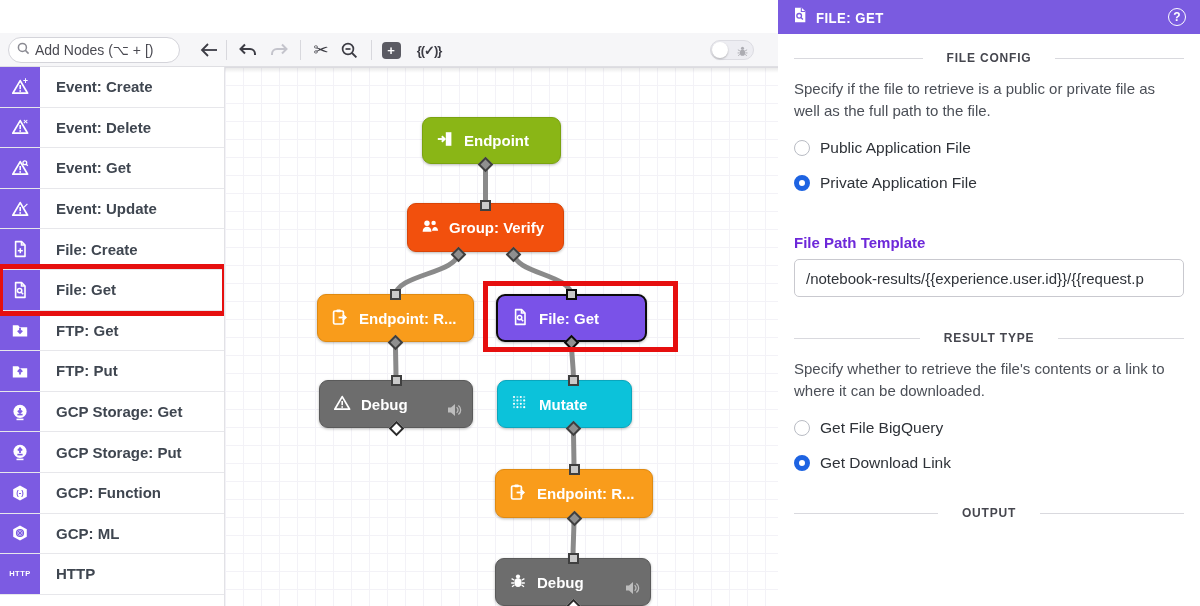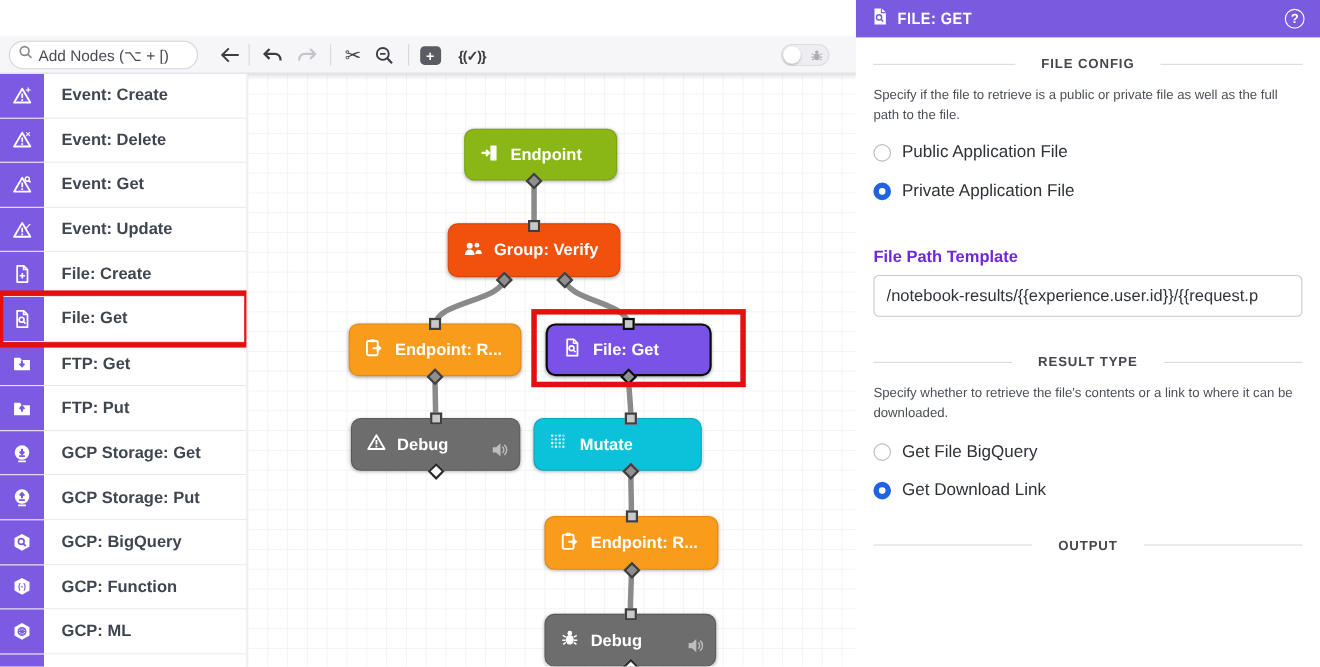--- a/index.html
+++ b/index.html
@@ -72,21 +72,21 @@
     padding:0 14px; gap:9px; color:#fff; }
   .panel-title { font-size:15px; font-weight:bold; letter-spacing:.5px;
     transform:scaleX(.88); transform-origin:left center; white-space:nowrap; }
   .help-btn { margin-left:auto; width:18px; height:18px; border:1.6px solid #fff;
     border-radius:50%; display:flex; align-items:center; justify-content:center;
     font-size:12px; font-weight:bold; cursor:pointer; }
   .panel-body { padding:0 16px; }
   .sec-head { display:flex; align-items:center; gap:24px; }
   .sec-head .rule { flex:1; height:1px; background:#d9d9de; }
   .sec-head .txt { font-size:12px; font-weight:bold; color:#45464e; letter-spacing:.8px; }
-  .para { font-size:12px; color:#4b4f57; line-height:1.47; margin-top:13px; }
+  .para { font-size:15px; color:#4b4f57; line-height:1.47; margin-top:13px; }
   .radio-row { display:flex; align-items:center; gap:10px; margin-top:17px; cursor:pointer; }
   .radio { width:16px; height:16px; border-radius:50%; flex:none; }
   .radio.off { border:1.5px solid #b9bcc4; background:#fff; }
   .radio.on { border:5px solid #1d63e2; background:#fff; }
   .radio-lbl { font-size:15.5px; font-weight:400; color:#2e3238; }
   .fld-lbl { margin-top:42px; font-size:15px; font-weight:bold; color:#6d28d9; }
   .fld-input { margin-top:8px; width:100%; height:38px; border:1px solid #c9c9cf;
     border-radius:5px; padding:0 11px; font:15px "Liberation Sans",sans-serif; color:#30343a; outline:none; }
   .mt-sec { margin-top:34px; }
 </style>
@@ -262,30 +262,20 @@
                 <path d="M6.4 11.6h5.2" stroke="#7c5be2" stroke-width="1.6"></path>
                 <path d="M5.5 16.4h7" stroke="#fff" stroke-width="1.6"></path>
               </svg>
             </span>
             <span class="side-lbl">GCP Storage: Put</span>
           </div>
           <div class="side-row">
             <span class="side-ic">
               <svg width="18" height="18" viewBox="0 0 18 18">
                 <path d="M9 1.4 15.8 5.2v7.6L9 16.6 2.2 12.8V5.2Z" fill="#fff"></path>
-                <circle cx="8.3" cy="8.3" r="2.6" fill="none" stroke="#7c5be2" stroke-width="1.5"></circle>
-                <path d="M10.2 10.2l2.2 2.2" stroke="#7c5be2" stroke-width="1.6"></path>
-              </svg>
-            </span>
-            <span class="side-lbl">GCP: BigQuery</span>
-          </div>
-          <div class="side-row">
-            <span class="side-ic">
-              <svg width="18" height="18" viewBox="0 0 18 18">
-                <path d="M9 1.4 15.8 5.2v7.6L9 16.6 2.2 12.8V5.2Z" fill="#fff"></path>
                 <text x="9" y="11.4" font-size="7.5" font-weight="bold" fill="#7c5be2" text-anchor="middle">(-)</text>
               </svg>
             </span>
             <span class="side-lbl">GCP: Function</span>
           </div>
           <div class="side-row">
             <span class="side-ic">
               <svg width="18" height="18" viewBox="0 0 18 18">
                 <path d="M9 1.4 15.8 5.2v7.6L9 16.6 2.2 12.8V5.2Z" fill="#fff"></path>
                 <circle cx="9" cy="9" r="3.4" fill="none" stroke="#7c5be2" stroke-width="1.4"></circle>
@@ -355,21 +345,21 @@
                 <path d="M9.2 2.6 16.6 15.2H1.8Z" fill="none" stroke="#fff" stroke-width="1.7" stroke-linejoin="round"></path>
                 <rect x="8.4" y="7" width="1.6" height="4.2" fill="#fff"></rect>
                 <rect x="8.4" y="12.2" width="1.6" height="1.6" fill="#fff"></rect>
               </svg></span>
             <span class="nlabel">Debug</span>
             <span class="spk"><svg width="16" height="14" viewBox="0 0 16 14">
                 <path d="M1 4.6v4.8h3L8 13V1L4 4.6Z" fill="#fff"></path>
                 <path d="M9.6 4.2c1.9 1.4 1.9 4.2 0 5.6M11.4 2.4c3 2.4 3 6.8 0 9.2" fill="none" stroke="#fff" stroke-width="1.3"></path>
               </svg></span>
           </div>
-          <div class="node" style="left: 260px; top: 313px; width: 153px; height: 48px; background: rgb(12, 194, 218); border: 1.5px solid rgb(10, 166, 189);">
+          <div class="node" style="left: 272px; top: 313px; width: 135px; height: 48px; background: rgb(12, 194, 218); border: 1.5px solid rgb(10, 166, 189);">
             <span><svg width="18" height="18" viewBox="0 0 18 18">
                 <circle cx="3" cy="3" r="1.1" fill="#fff" opacity="1"></circle>
                 <circle cx="6.4" cy="3" r="1.1" fill="#fff" opacity="0.55"></circle>
                 <circle cx="9.8" cy="3" r="1.1" fill="#fff" opacity="1"></circle>
                 <circle cx="13.2" cy="3" r="1.1" fill="#fff" opacity="0.55"></circle>
                 <circle cx="3" cy="6.4" r="1.1" fill="#fff" opacity="0.55"></circle>
                 <circle cx="6.4" cy="6.4" r="1.1" fill="#fff" opacity="1"></circle>
                 <circle cx="9.8" cy="6.4" r="1.1" fill="#fff" opacity="0.55"></circle>
                 <circle cx="13.2" cy="6.4" r="1.1" fill="#fff" opacity="1"></circle>
                 <circle cx="3" cy="9.8" r="1.1" fill="#fff" opacity="1"></circle>

